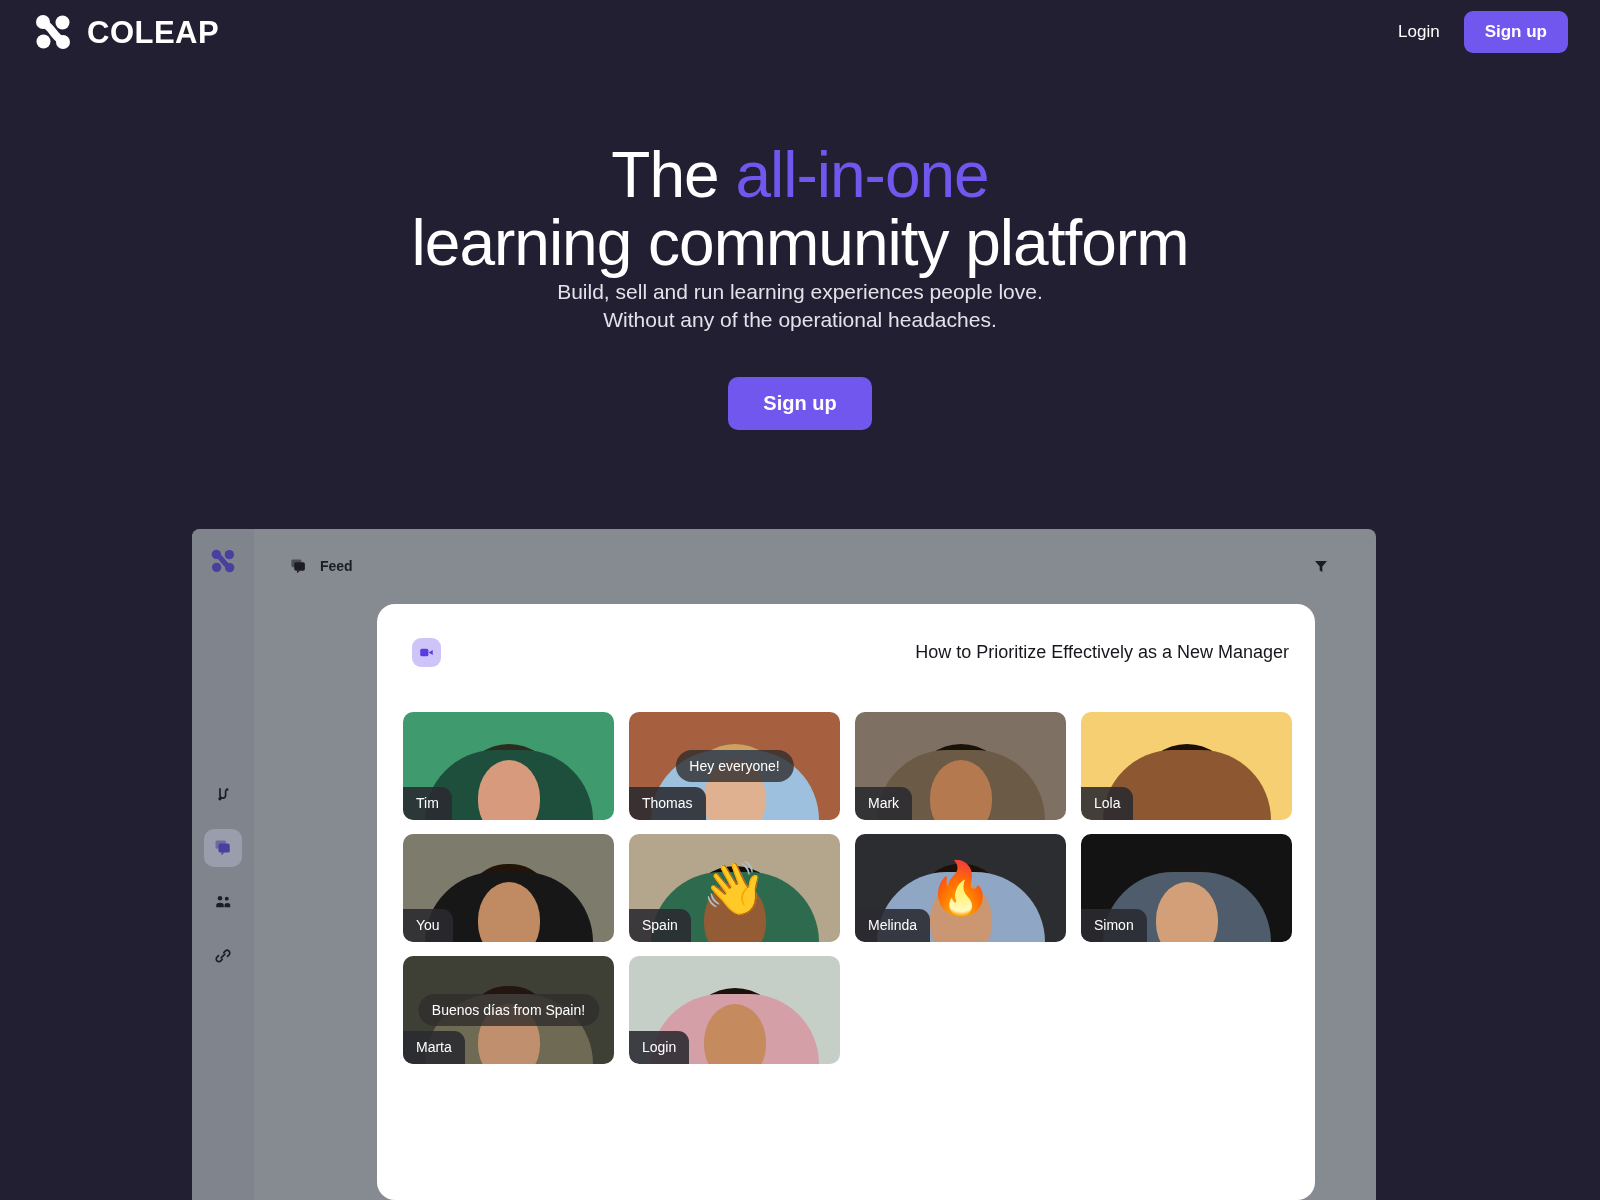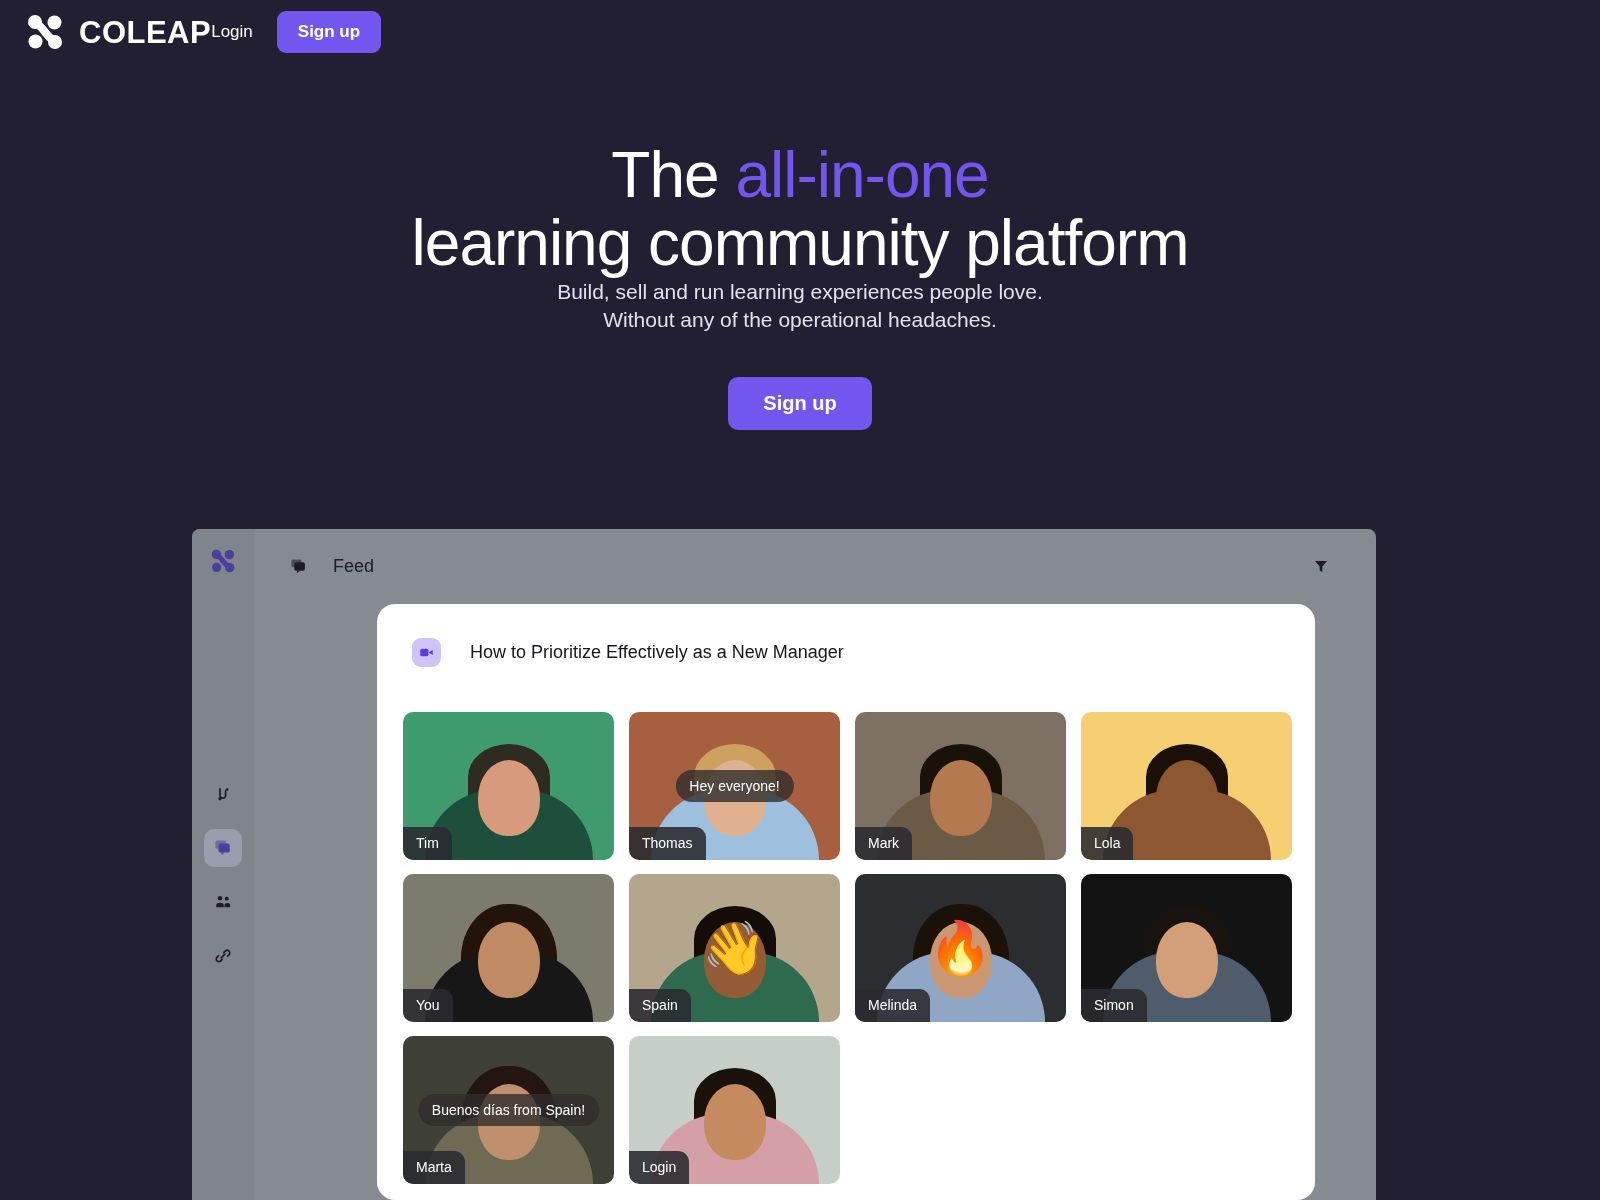--- a/index.html
+++ b/index.html
@@ -7,22 +7,22 @@
   html, body {
     width: 1600px; height: 1200px;
     background: #231f32;
     font-family: "Liberation Sans", sans-serif;
     overflow: hidden;
   }
 
   
   .nav {
     position: absolute; top: 0; left: 0; width: 1600px; height: 64px;
-    display: flex; align-items: center; justify-content: flex-start;
-    padding: 0 24px;
+    display: flex; align-items: center; justify-content: space-between;
+    padding: 0 32px;
   }
   .brand { display: flex; align-items: center; gap: 13px; }
   .brand-mark { width: 42px; height: 42px; display: block; }
   .brand-word {
     color: #ffffff; font-size: 31px; font-weight: 700; letter-spacing: .5px;
     line-height: 1;
   }
   .nav-right { display: flex; align-items: center; gap: 24px; }
   .login-link {
     color: #ffffff; font-size: 17px; font-weight: 400; text-decoration: none;
@@ -72,47 +72,47 @@
     display: flex; align-items: center; justify-content: center;
     border-radius: 10px; cursor: pointer;
   }
   .side-icon.active { background: #9a9dac; }
   .mock-body { flex: 1; position: relative; }
   .mock-topbar {
     height: 74px; display: flex; align-items: center;
     padding: 0 36px 0 36px; justify-content: space-between;
   }
   .feed-label { display: flex; align-items: center; gap: 13px; }
-  .feed-text { color: #1c1c24; font-size: 18px; font-weight: 400; margin-left: 13px; }
+  .feed-text { color: #1c1c24; font-size: 14px; font-weight: 700; }
   .filter-btn {
     width: 38px; height: 38px; display:flex; align-items:center; justify-content:center;
     border-radius: 8px; cursor: pointer;
   }
 
   
   .card {
     position: absolute; left: 123px; top: 75px;
     width: 938px; height: 596px;
     background: #ffffff; border-radius: 18px;
     padding: 26px 26px 0 26px;
   }
-  .card-head { display: flex; align-items: center; gap: 29px; height: 44px; margin-left: 9px;}
+  .card-head { display: flex; align-items: center; gap: 6px; height: 44px; margin-left: 9px; justify-content: space-between;}
   .card-head-icon {
     width: 29px; height: 29px; border-radius: 9px; background: #cfc4f8;
     display: flex; align-items: center; justify-content: center; flex: 0 0 29px;
   }
   .card-title { color: #16161d; font-size: 18px; font-weight: 500; }
 
   .grid {
     margin-top: 38px;
     display: grid; grid-template-columns: repeat(4, 211px);
     gap: 14px 15px;
   }
   .tile {
-    position: relative; height: 148px; border-radius: 10px; overflow: hidden;
+    position: relative; height: 108px; border-radius: 10px; overflow: hidden;
     cursor: pointer;
   }
   .tile .photo { position: absolute; inset: 0; }
   .name-chip {
     position: absolute; left: 0; bottom: 0;
     background: rgba(42,42,48,.88); color: #fff;
     font-size: 14px; padding: 8px 13px 9px 13px;
     border-radius: 0 11px 0 10px;
   }
   .bubble {

